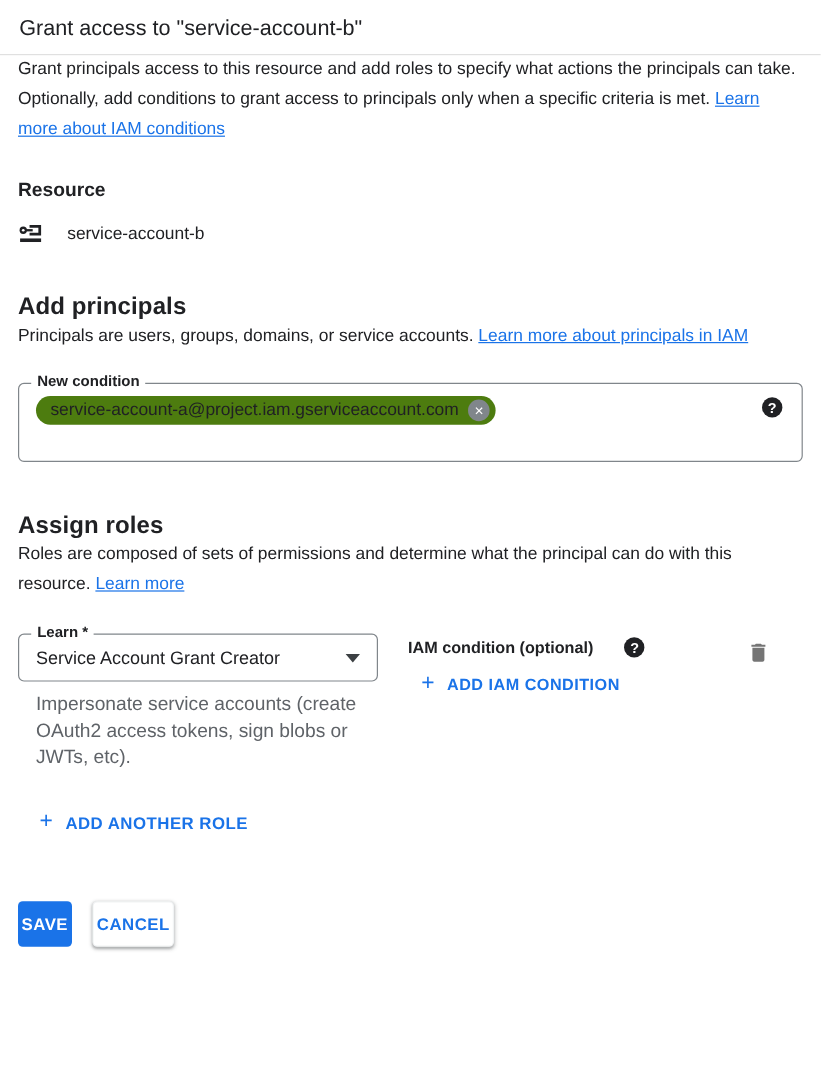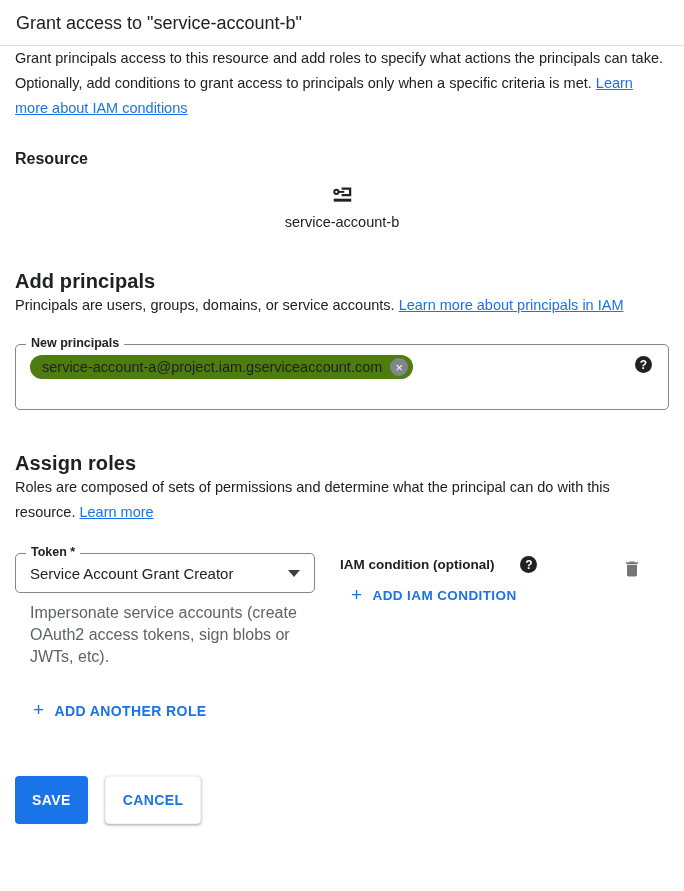--- a/index.html
+++ b/index.html
@@ -22,23 +22,22 @@
 
   p.body-text {
     margin: 0; font-size: 14.5px; line-height: 25px; color: #202124;
   }
   .intro { margin-top: 36px; }
 
   h2.section-heading {
     margin: 29px 0 0; font-size: 16px; font-weight: 700; color: #202124;
   }
   .resource-row {
-    display: flex; align-items: center; gap: 9px; margin-top: 16px;
+    display: flex; align-items: center; gap: 20px; margin-top: 16px;
     font-size: 14.5px;
-    flex-direction: column;
   }
 
   h1.big-heading {
     margin: 40px 0 0; font-size: 20px; font-weight: 700; color: #202124;
     letter-spacing: 0.1px;
   }
   .section-desc { margin-top: 13px; }
 
   
   .outlined-field {
@@ -114,21 +113,21 @@
   .add-condition { margin: 14px 0 0 11px; }
   .trash-btn {
     margin-left: auto; margin-right: 27px; margin-top: 6px;
     background: none; border: none; padding: 0; cursor: pointer;
   }
 
   .add-another { margin: 34px 0 0 18px; font-size: 14px; }
 
   .actions { display: flex; gap: 17px; margin-top: 56px; }
   .btn {
-    height: 48px; border-radius: 4px; padding: 0 17px;
+    height: 38px; border-radius: 4px; padding: 0 3px;
     font-family: "Liberation Sans", sans-serif;
     font-size: 14px; font-weight: 700; letter-spacing: 0.4px; cursor: pointer;
   }
   .btn-save { background: #1a73e8; color: #fff; border: none; }
   .btn-cancel {
     background: #fff; color: #1a73e8; border: 1px solid #f1f3f4;
     box-shadow: 0 1px 2px rgba(60,64,67,.3), 0 1px 3px 1px rgba(60,64,67,.15);
   }
 </style>
 </head>
@@ -151,39 +150,39 @@
         <rect x="2" y="16.8" width="20" height="3.4" fill="#202124"></rect>
       </svg>
     </span>
     <span>service-account-b</span>
   </div>
 
   <h1 class="big-heading">Add principals</h1>
   <p class="body-text section-desc"><span>Principals are users, groups, domains, or service accounts. </span><a>Learn more about principals in IAM</a></p>
 
   <div class="outlined-field">
-    <span class="field-label">New principals</span>
+    <span class="field-label">New condition</span>
     <span class="chip">
       <span>service-account-a@project.iam.gserviceaccount.com</span>
       <span class="chip-close">
           <span>×</span>
         </span>
     </span>
     <span class="help-circle field-help">
         <span>?</span>
       </span>
   </div>
 
   <h1 class="big-heading" style="margin-top:42px;">Assign roles</h1>
   <p class="body-text section-desc"><span>Roles are composed of sets of permissions and determine what the principal can do with this resource. </span><a>Learn more</a></p>
 
   <div class="role-row">
     <div class="role-col">
       <div class="role-field">
-        <span class="field-label">Token *</span>
+        <span class="field-label">Learn *</span>
         <span class="role-value">Service Account Grant Creator</span>
         <span class="caret-down"></span>
       </div>
       <div class="role-helper">Impersonate service accounts (create OAuth2 access tokens, sign blobs or JWTs, etc).</div>
     </div>
 
     <div class="condition-col">
       <div class="condition-header">
         <span>IAM condition (optional)</span>
         <span class="help-circle">

